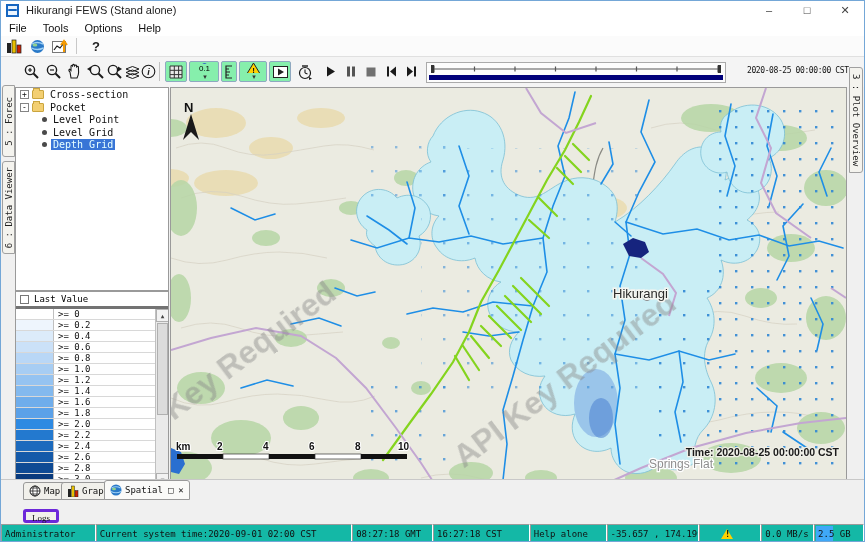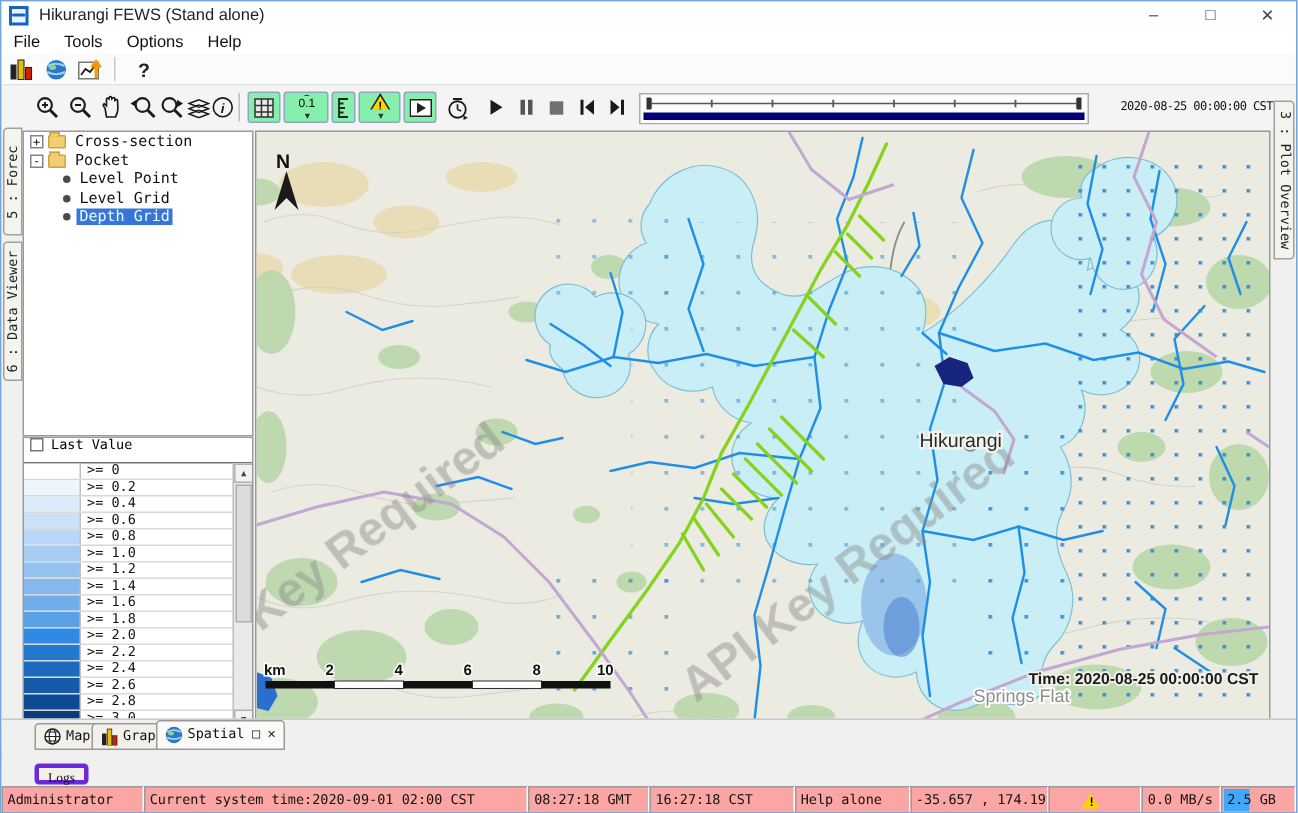--- a/index.html
+++ b/index.html
@@ -63,21 +63,21 @@
             margin-left:3px; flex:none; position:relative; }
   .folder::before { content:""; position:absolute; top:-3px; left:0; width:5px; height:2px;
             background:#f3cf72; border:1px solid #caa53e; border-bottom:none; }
   .bullet { width:5px; height:5px; border-radius:50%; background:#4a4a4a; margin-left:26px; flex:none; }
   .tree-label { margin-left:4px; padding:0 2px; }
   .tree-label.sel { background:#3875d6; color:#e6ffff; }
 
   
   .legend-panel { position:absolute; left:0; top:204px; width:154px; height:196px; background:#ffffff;
                   border:1px solid #9a9a9a; font-family:"DejaVu Sans Mono", monospace; font-size:9px; }
-  .legend-head { height:17px; display:flex; align-items:flex-start; border-bottom:1px solid #737373; }
+  .legend-head { height:17px; display:flex; align-items:center; border-bottom:3px solid #737373; }
   .chk { width:9px; height:9px; border:1px solid #777; background:#fff; margin:0 5px 0 4px; }
   .legend-rows { position:relative; height:177px; overflow:hidden; }
   .lg-row { display:flex; height:11px; border-bottom:1px solid #d8d8d8; }
   .lg-swatch { width:38px; border-right:1px solid #c0c0c0; flex:none; }
   .lg-label { padding-left:4px; line-height:11px; color:#111; }
   .lg-scroll { position:absolute; right:0; top:0; width:13px; height:177px; background:#eaeaea;
                border-left:1px solid #c0c0c0; }
   .sc-btn { position:absolute; left:0; width:13px; height:13px; background:#f2f2f2; border:1px solid #b0b0b0;
             font-size:6px; text-align:center; line-height:11px; color:#444; }
   .sc-thumb { position:absolute; left:1px; top:14px; width:11px; height:92px; background:#dcdcdc;
@@ -96,21 +96,21 @@
   .btab.active { height:20px; background:#fafaf8; }
   .btab .ticon { width:12px; height:12px; margin-right:3px; flex:none; }
   .pane-btn { font-size:9px; margin-left:5px; color:#222; font-weight:bold; }
 
   .logsrow { position:absolute; top:507px; left:0; width:100%; height:16px; background:#f0f0f0; }
   .logs-btn { position:absolute; left:22px; top:1px; height:14px; padding:0 6px; background:#f1f0eb;
               border:3px solid #6d28d9; border-radius:3px; font-family:Liberation Serif, serif;
               font-size:9px; line-height:12px; color:#111; }
 
   
-  .statusbar { position:absolute; top:523px; left:0; width:100%; height:19px; background:#fca5a5;
+  .statusbar { position:absolute; top:523px; left:0; width:100%; height:19px; background:#14b8a6;
                display:flex; font-family:"DejaVu Sans Mono", monospace; font-size:9px; color:#111; }
   .st-cell { height:100%; border:1px solid; border-color:#9a9a9a #ffffff #ffffff #9a9a9a;
              display:flex; align-items:center; padding:0 3px; white-space:nowrap; overflow:hidden; }
   .mem-cell { position:relative; }
   .mem-fill { position:absolute; left:1px; top:1px; bottom:1px; width:17px; background:#3fa8f8; }
   .mem-text { position:relative; z-index:1; }
   .warn-tri { width:0; height:0; border-left:6px solid transparent; border-right:6px solid transparent;
               border-bottom:10px solid #ffd200; position:relative; margin-left:18px; }
   .warn-tri::after { content:"!"; position:absolute; left:-2px; top:1px; font-size:8px; font-weight:bold; color:#000; }
   svg text { font-family:"Liberation Sans", sans-serif; }

